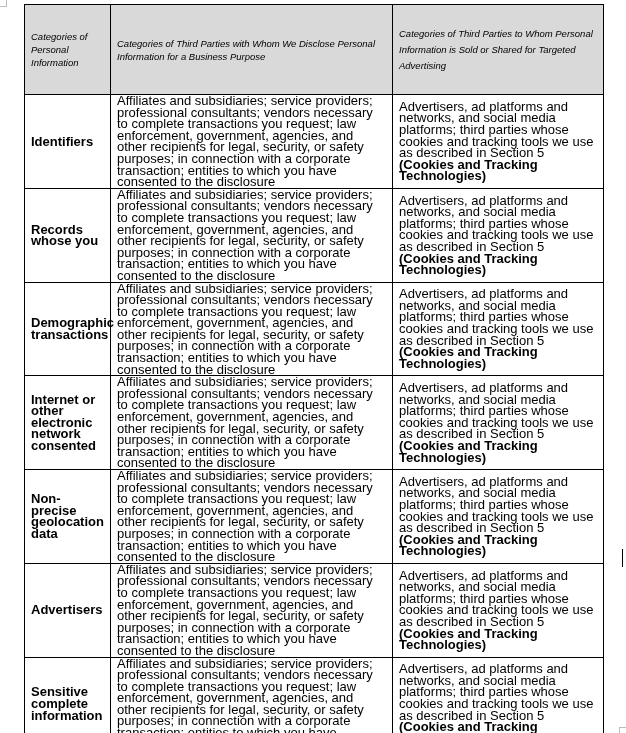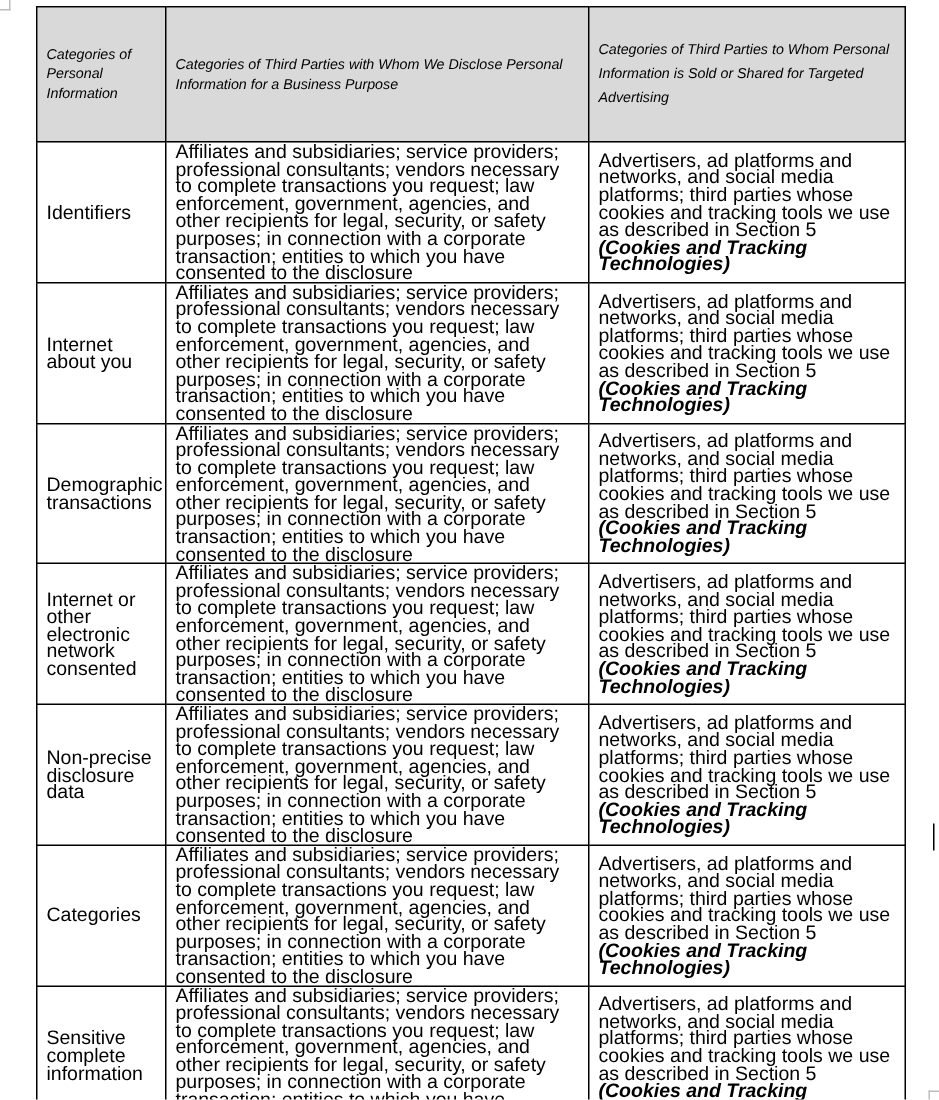--- a/index.html
+++ b/index.html
@@ -11,22 +11,22 @@
   .text-cursor { position: absolute; left: 622px; top: 549px; width: 1px; height: 18px; background: #000; }
   table.doc-table { position: absolute; left: 4px; top: 4px; width: 580px; border-collapse: collapse; table-layout: fixed; margin-left: 20px; }
   .doc-table th, .doc-table td { border: 1px solid #000; vertical-align: middle; padding: 0 6px; }
   .doc-table thead th { background: #d9d9d9; height: 89px; font-weight: normal; font-style: italic;
        font-size: 9.5px; line-height: 13px; text-align: left; }
   .doc-table thead th.h3 { line-height: 16px; }
   .doc-table tbody td { height: 89px; font-size: 13px; line-height: 11.6px; }
   .col1 { width: 86px; }
   .col2 { width: 282px; }
   .col3 { width: 211px; }
-  .cat-cell { font-weight: normal; }
-  .em-ref { font-weight: bold; font-style: italic; }
+  .cat-cell { font-weight: bold; }
+  .em-ref { font-weight: bold; }
 </style>
 </head>
 <body>
 
 <div class="corner-mark corner-tl"></div>
 
 <table class="doc-table">
   <colgroup>
     <col class="col1">
       <col class="col2">
@@ -39,41 +39,41 @@
       <th class="h3">Categories of Third Parties to Whom Personal Information is Sold or Shared for Targeted Advertising</th>
     </tr>
   </thead>
   <tbody id="table-body">
       <tr>
         <td class="cat-cell">Identifiers</td>
         <td>Affiliates and subsidiaries; service providers; professional consultants; vendors necessary to complete transactions you request; law enforcement, government, agencies, and other recipients for legal, security, or safety purposes; in connection with a corporate transaction; entities to which you have consented to the disclosure</td>
         <td><span>Advertisers, ad platforms and networks, and social media platforms; third parties whose cookies and tracking tools we use as described in Section 5 </span><span class="em-ref">(Cookies and Tracking Technologies)</span></td>
       </tr>
       <tr>
-        <td class="cat-cell">Internet about you</td>
+        <td class="cat-cell">Records whose you</td>
         <td>Affiliates and subsidiaries; service providers; professional consultants; vendors necessary to complete transactions you request; law enforcement, government, agencies, and other recipients for legal, security, or safety purposes; in connection with a corporate transaction; entities to which you have consented to the disclosure</td>
         <td><span>Advertisers, ad platforms and networks, and social media platforms; third parties whose cookies and tracking tools we use as described in Section 5 </span><span class="em-ref">(Cookies and Tracking Technologies)</span></td>
       </tr>
       <tr>
         <td class="cat-cell">Demographic transactions</td>
         <td>Affiliates and subsidiaries; service providers; professional consultants; vendors necessary to complete transactions you request; law enforcement, government, agencies, and other recipients for legal, security, or safety purposes; in connection with a corporate transaction; entities to which you have consented to the disclosure</td>
         <td><span>Advertisers, ad platforms and networks, and social media platforms; third parties whose cookies and tracking tools we use as described in Section 5 </span><span class="em-ref">(Cookies and Tracking Technologies)</span></td>
       </tr>
       <tr>
         <td class="cat-cell">Internet or other electronic network consented</td>
         <td>Affiliates and subsidiaries; service providers; professional consultants; vendors necessary to complete transactions you request; law enforcement, government, agencies, and other recipients for legal, security, or safety purposes; in connection with a corporate transaction; entities to which you have consented to the disclosure</td>
         <td><span>Advertisers, ad platforms and networks, and social media platforms; third parties whose cookies and tracking tools we use as described in Section 5 </span><span class="em-ref">(Cookies and Tracking Technologies)</span></td>
       </tr>
       <tr>
-        <td class="cat-cell">Non-precise disclosure data</td>
+        <td class="cat-cell">Non-precise geolocation data</td>
         <td>Affiliates and subsidiaries; service providers; professional consultants; vendors necessary to complete transactions you request; law enforcement, government, agencies, and other recipients for legal, security, or safety purposes; in connection with a corporate transaction; entities to which you have consented to the disclosure</td>
         <td><span>Advertisers, ad platforms and networks, and social media platforms; third parties whose cookies and tracking tools we use as described in Section 5 </span><span class="em-ref">(Cookies and Tracking Technologies)</span></td>
       </tr>
       <tr>
-        <td class="cat-cell">Categories</td>
+        <td class="cat-cell">Advertisers</td>
         <td>Affiliates and subsidiaries; service providers; professional consultants; vendors necessary to complete transactions you request; law enforcement, government, agencies, and other recipients for legal, security, or safety purposes; in connection with a corporate transaction; entities to which you have consented to the disclosure</td>
         <td><span>Advertisers, ad platforms and networks, and social media platforms; third parties whose cookies and tracking tools we use as described in Section 5 </span><span class="em-ref">(Cookies and Tracking Technologies)</span></td>
       </tr>
       <tr>
         <td class="cat-cell">Sensitive complete information</td>
         <td>Affiliates and subsidiaries; service providers; professional consultants; vendors necessary to complete transactions you request; law enforcement, government, agencies, and other recipients for legal, security, or safety purposes; in connection with a corporate transaction; entities to which you have consented to the disclosure</td>
         <td><span>Advertisers, ad platforms and networks, and social media platforms; third parties whose cookies and tracking tools we use as described in Section 5 </span><span class="em-ref">(Cookies and Tracking Technologies)</span></td>
       </tr>
     </tbody>
 </table>

